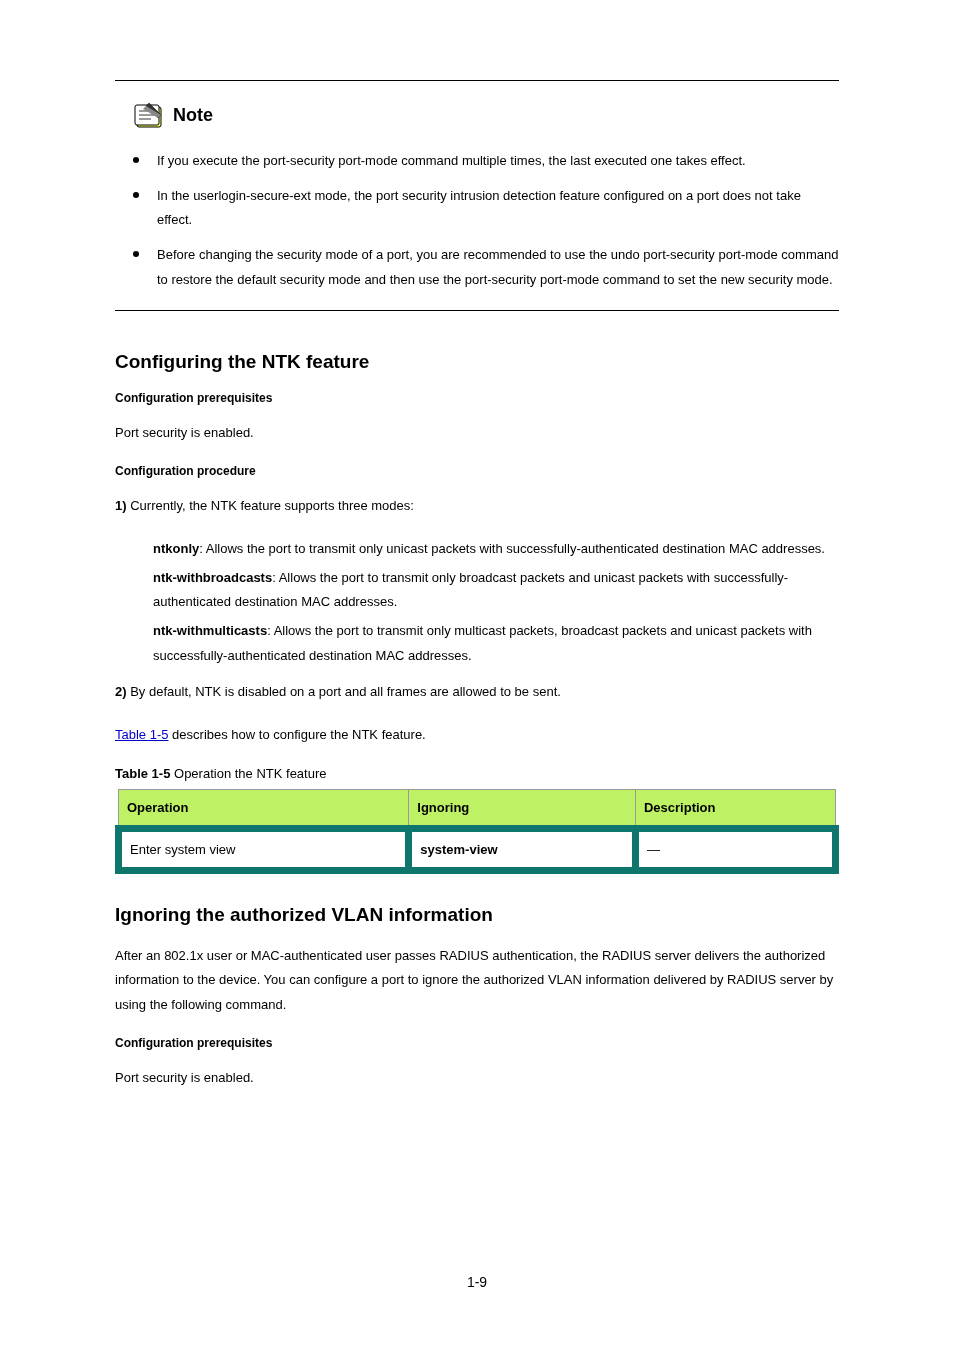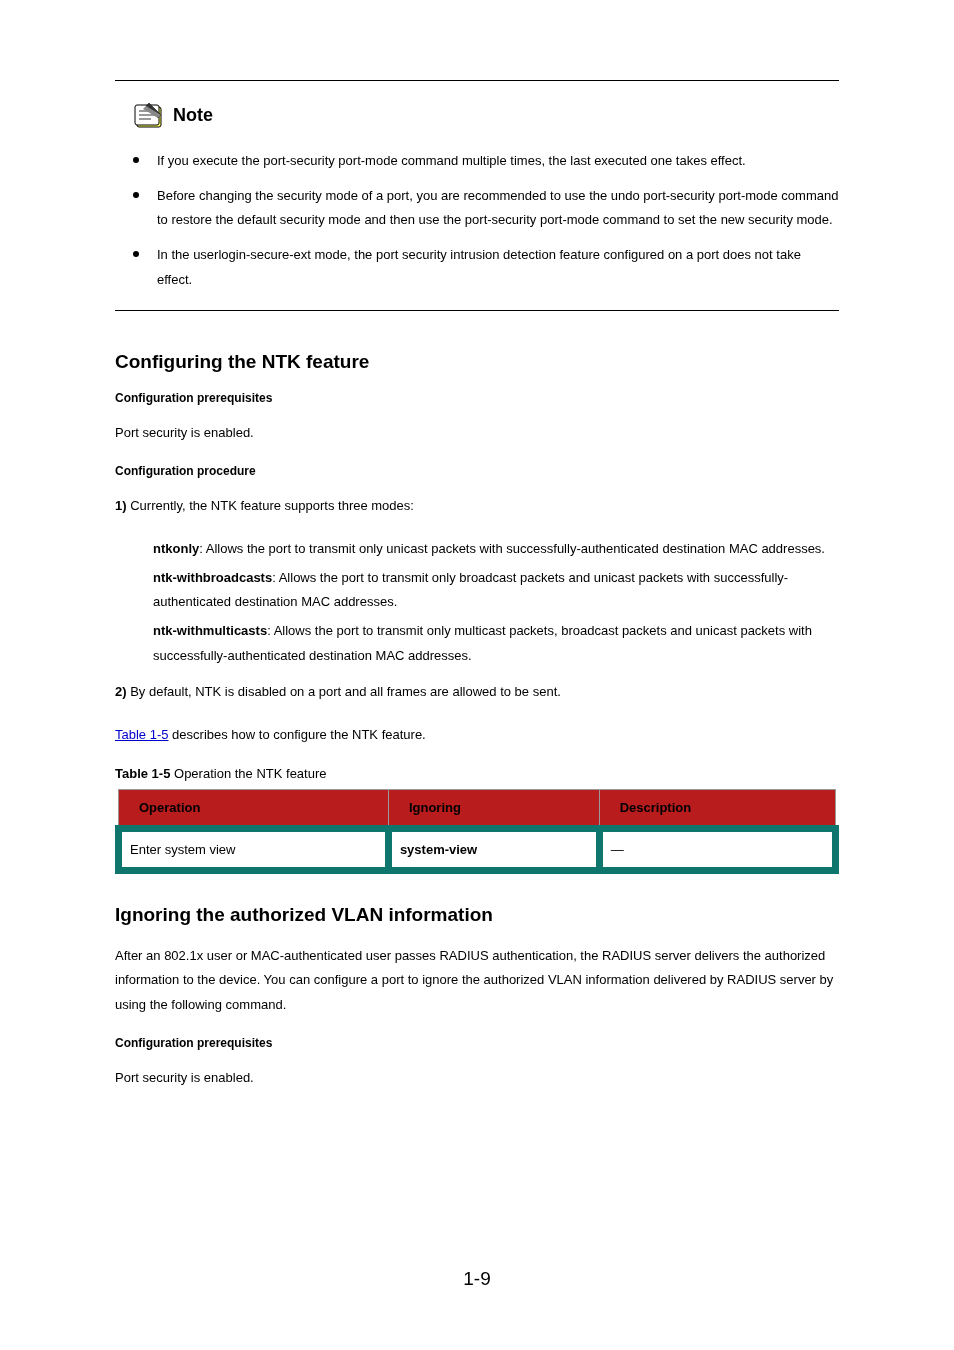--- a/index.html
+++ b/index.html
@@ -90,39 +90,39 @@
     .table-caption {
       font-weight: bold;
       margin-bottom: 8px;
     }
     .config-table {
       width: 100%;
       border-collapse: collapse;
       margin-bottom: 30px;
     }
     .config-table th {
-      background: #b91c1c;
+      background: #bef264;
       border: 1px solid #999;
-      padding: 10px 20px;
+      padding: 10px 8px;
       text-align: left;
       font-weight: bold;
       font-size: 13px;
     }
     .config-table td {
       border: 7px solid #0f766e;
       padding: 10px 8px;
       font-size: 13px;
     }
     .page-number {
       position: absolute;
       bottom: 60px;
       left: 0;
       width: 100%;
       text-align: center;
-      font-size: 19px;
+      font-size: 14px;
     }
     .mono {
       font-weight: bold;
     }
   </style>
 </head>
 <body>
 
 <div class="page-container">
   <div class="top-rule"></div>
@@ -137,22 +137,22 @@
         <line x1="8" y1="18" x2="20" y2="18" stroke="#000" stroke-width="0.8"></line>
         <path d="M 18 2 L 30 14 L 27 17 L 15 5 Z" fill="#333" stroke="#000" stroke-width="0.5"></path>
         <path d="M 15 5 L 12 8 L 27 17 L 30 14 Z" fill="#888"></path>
       </svg>
     </span>
     <span class="note-label">Note</span>
   </div>
 
   <ul class="bullet-list">
     <li><span>If you execute the port-security port-mode command multiple times, the last executed one takes effect.</span></li>
+    <li><span>In the userlogin-secure-ext mode, the port security intrusion detection feature configured on a port does not take effect.</span></li>
     <li><span>Before changing the security mode of a port, you are recommended to use the undo port-security port-mode command to restore the default security mode and then use the port-security port-mode command to set the new security mode.</span></li>
-    <li><span>In the userlogin-secure-ext mode, the port security intrusion detection feature configured on a port does not take effect.</span></li>
   </ul>
 
   <div class="bottom-rule"></div>
 
   <div class="section-heading">Configuring the NTK feature</div>
 
   <div class="subsection-heading">Configuration prerequisites</div>
 
   <div class="paragraph">Port security is enabled.</div>
 

